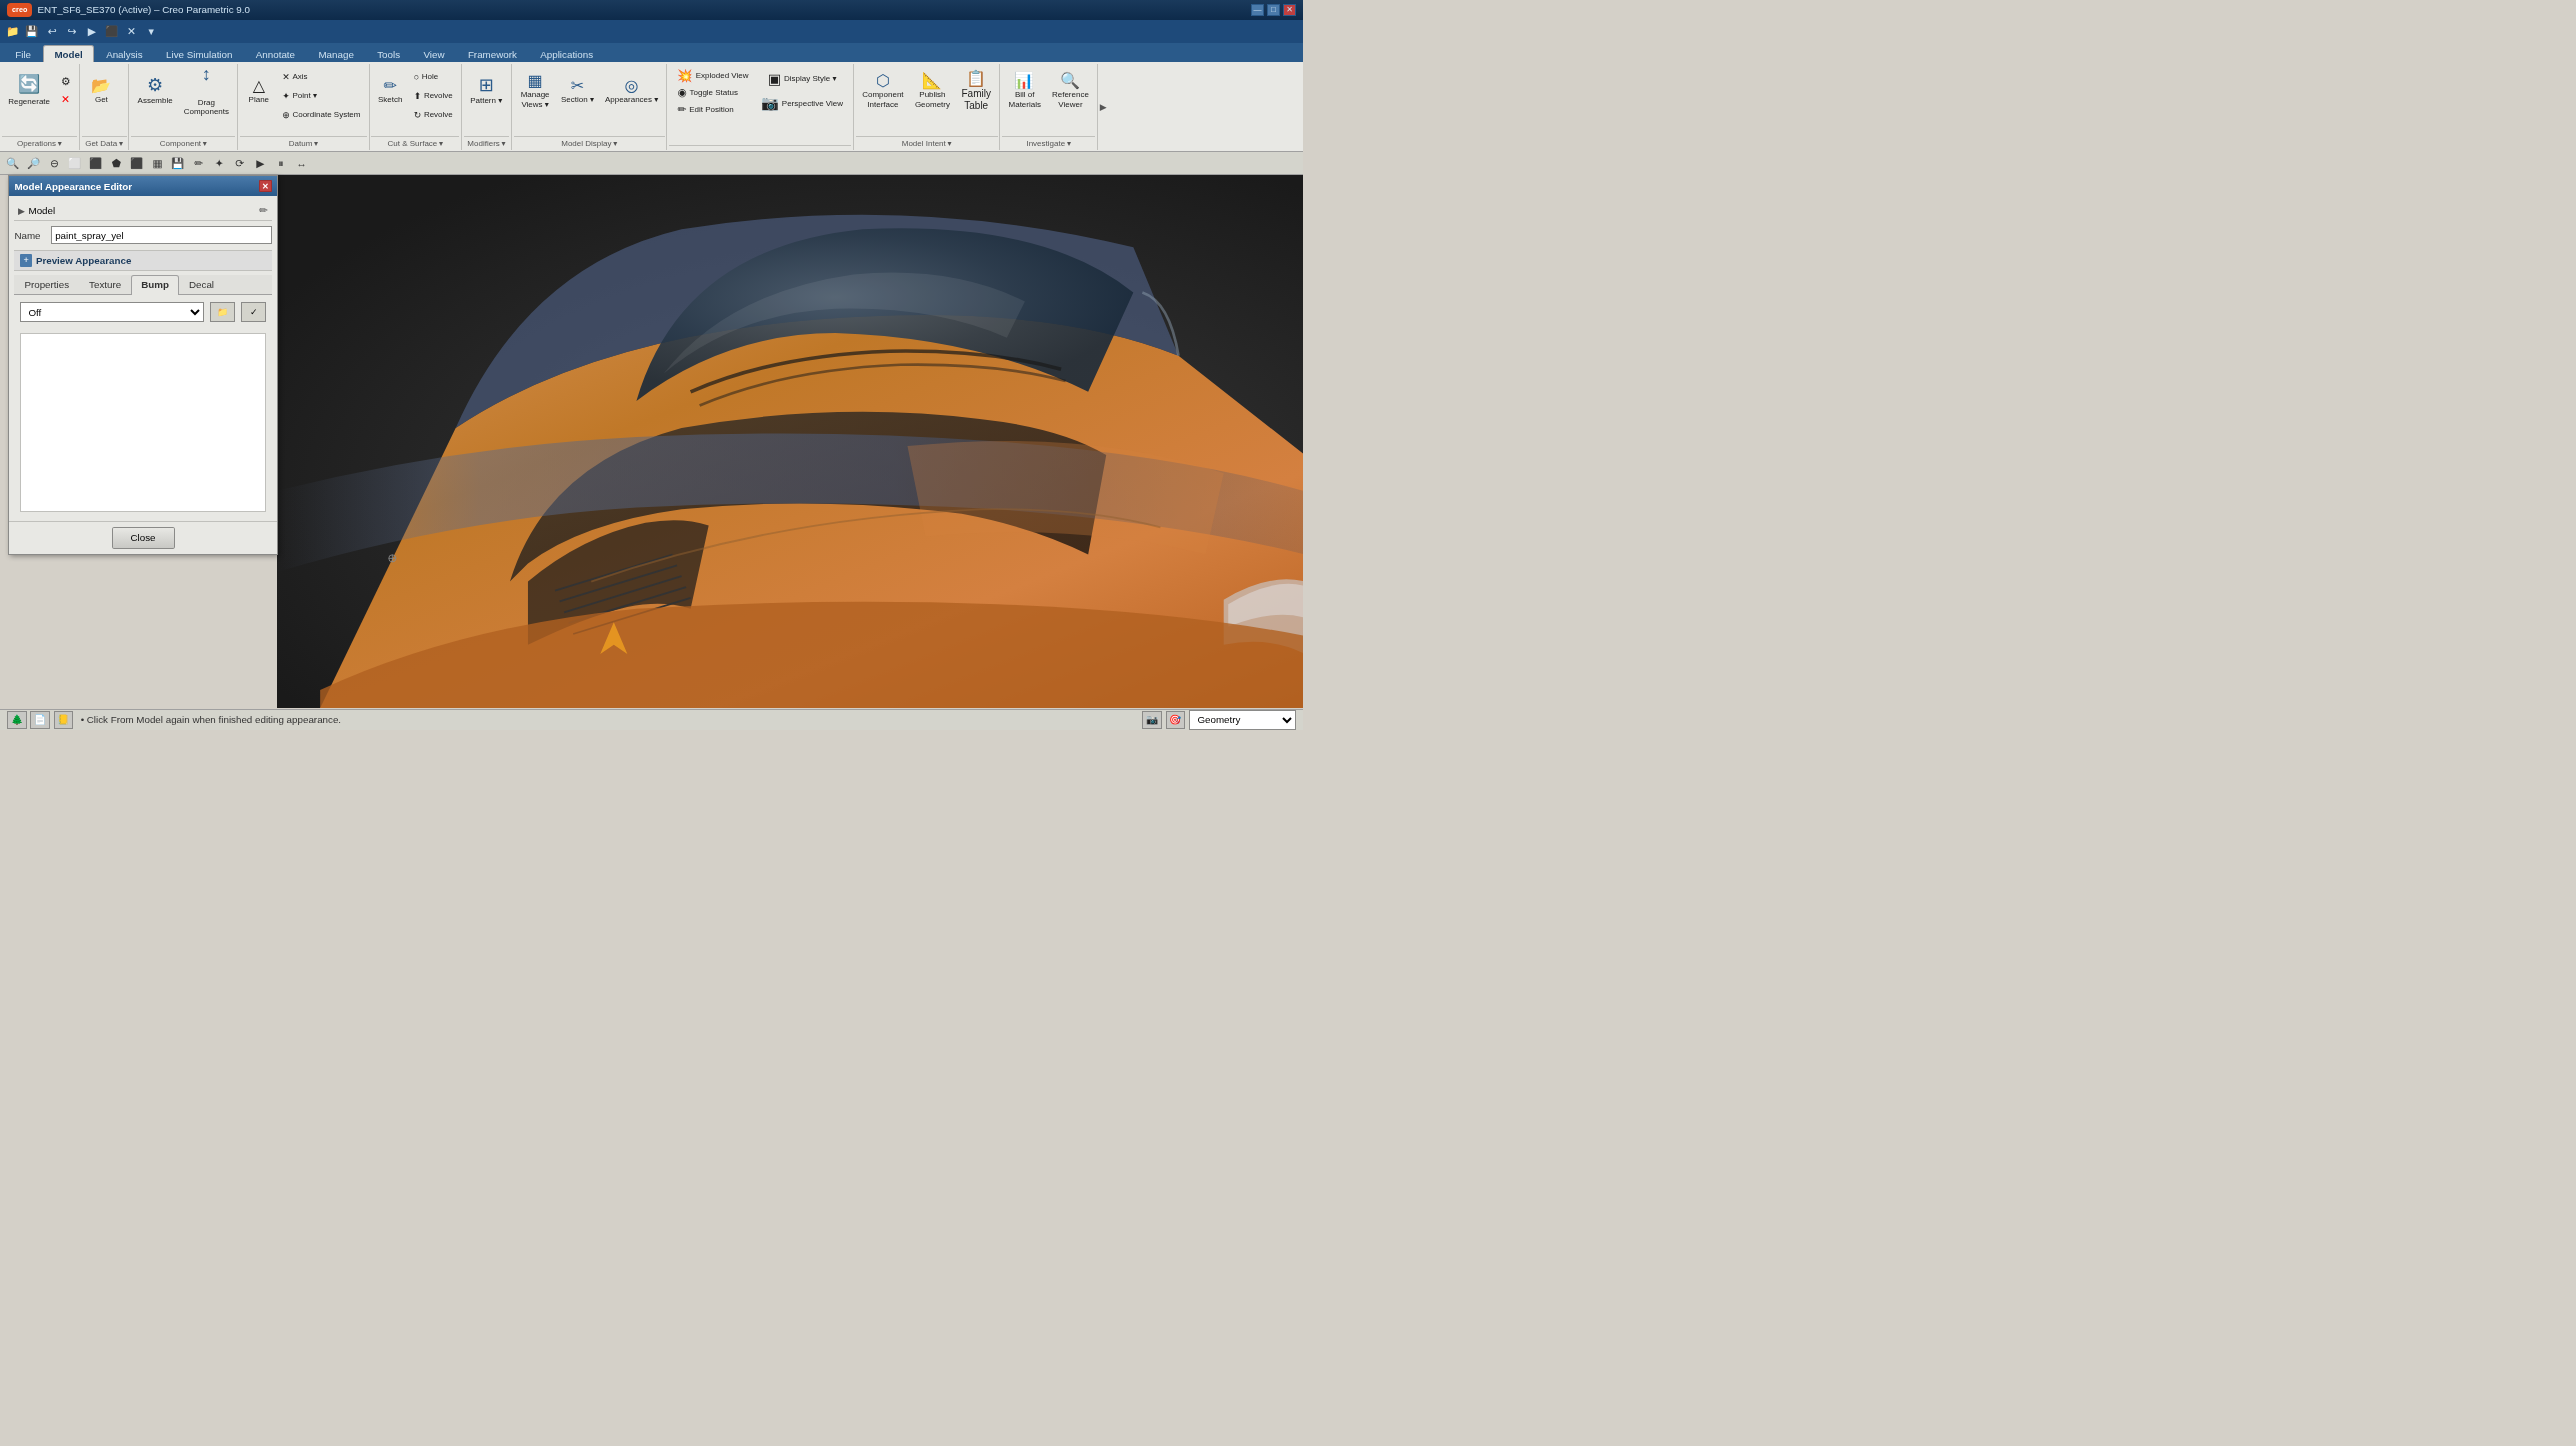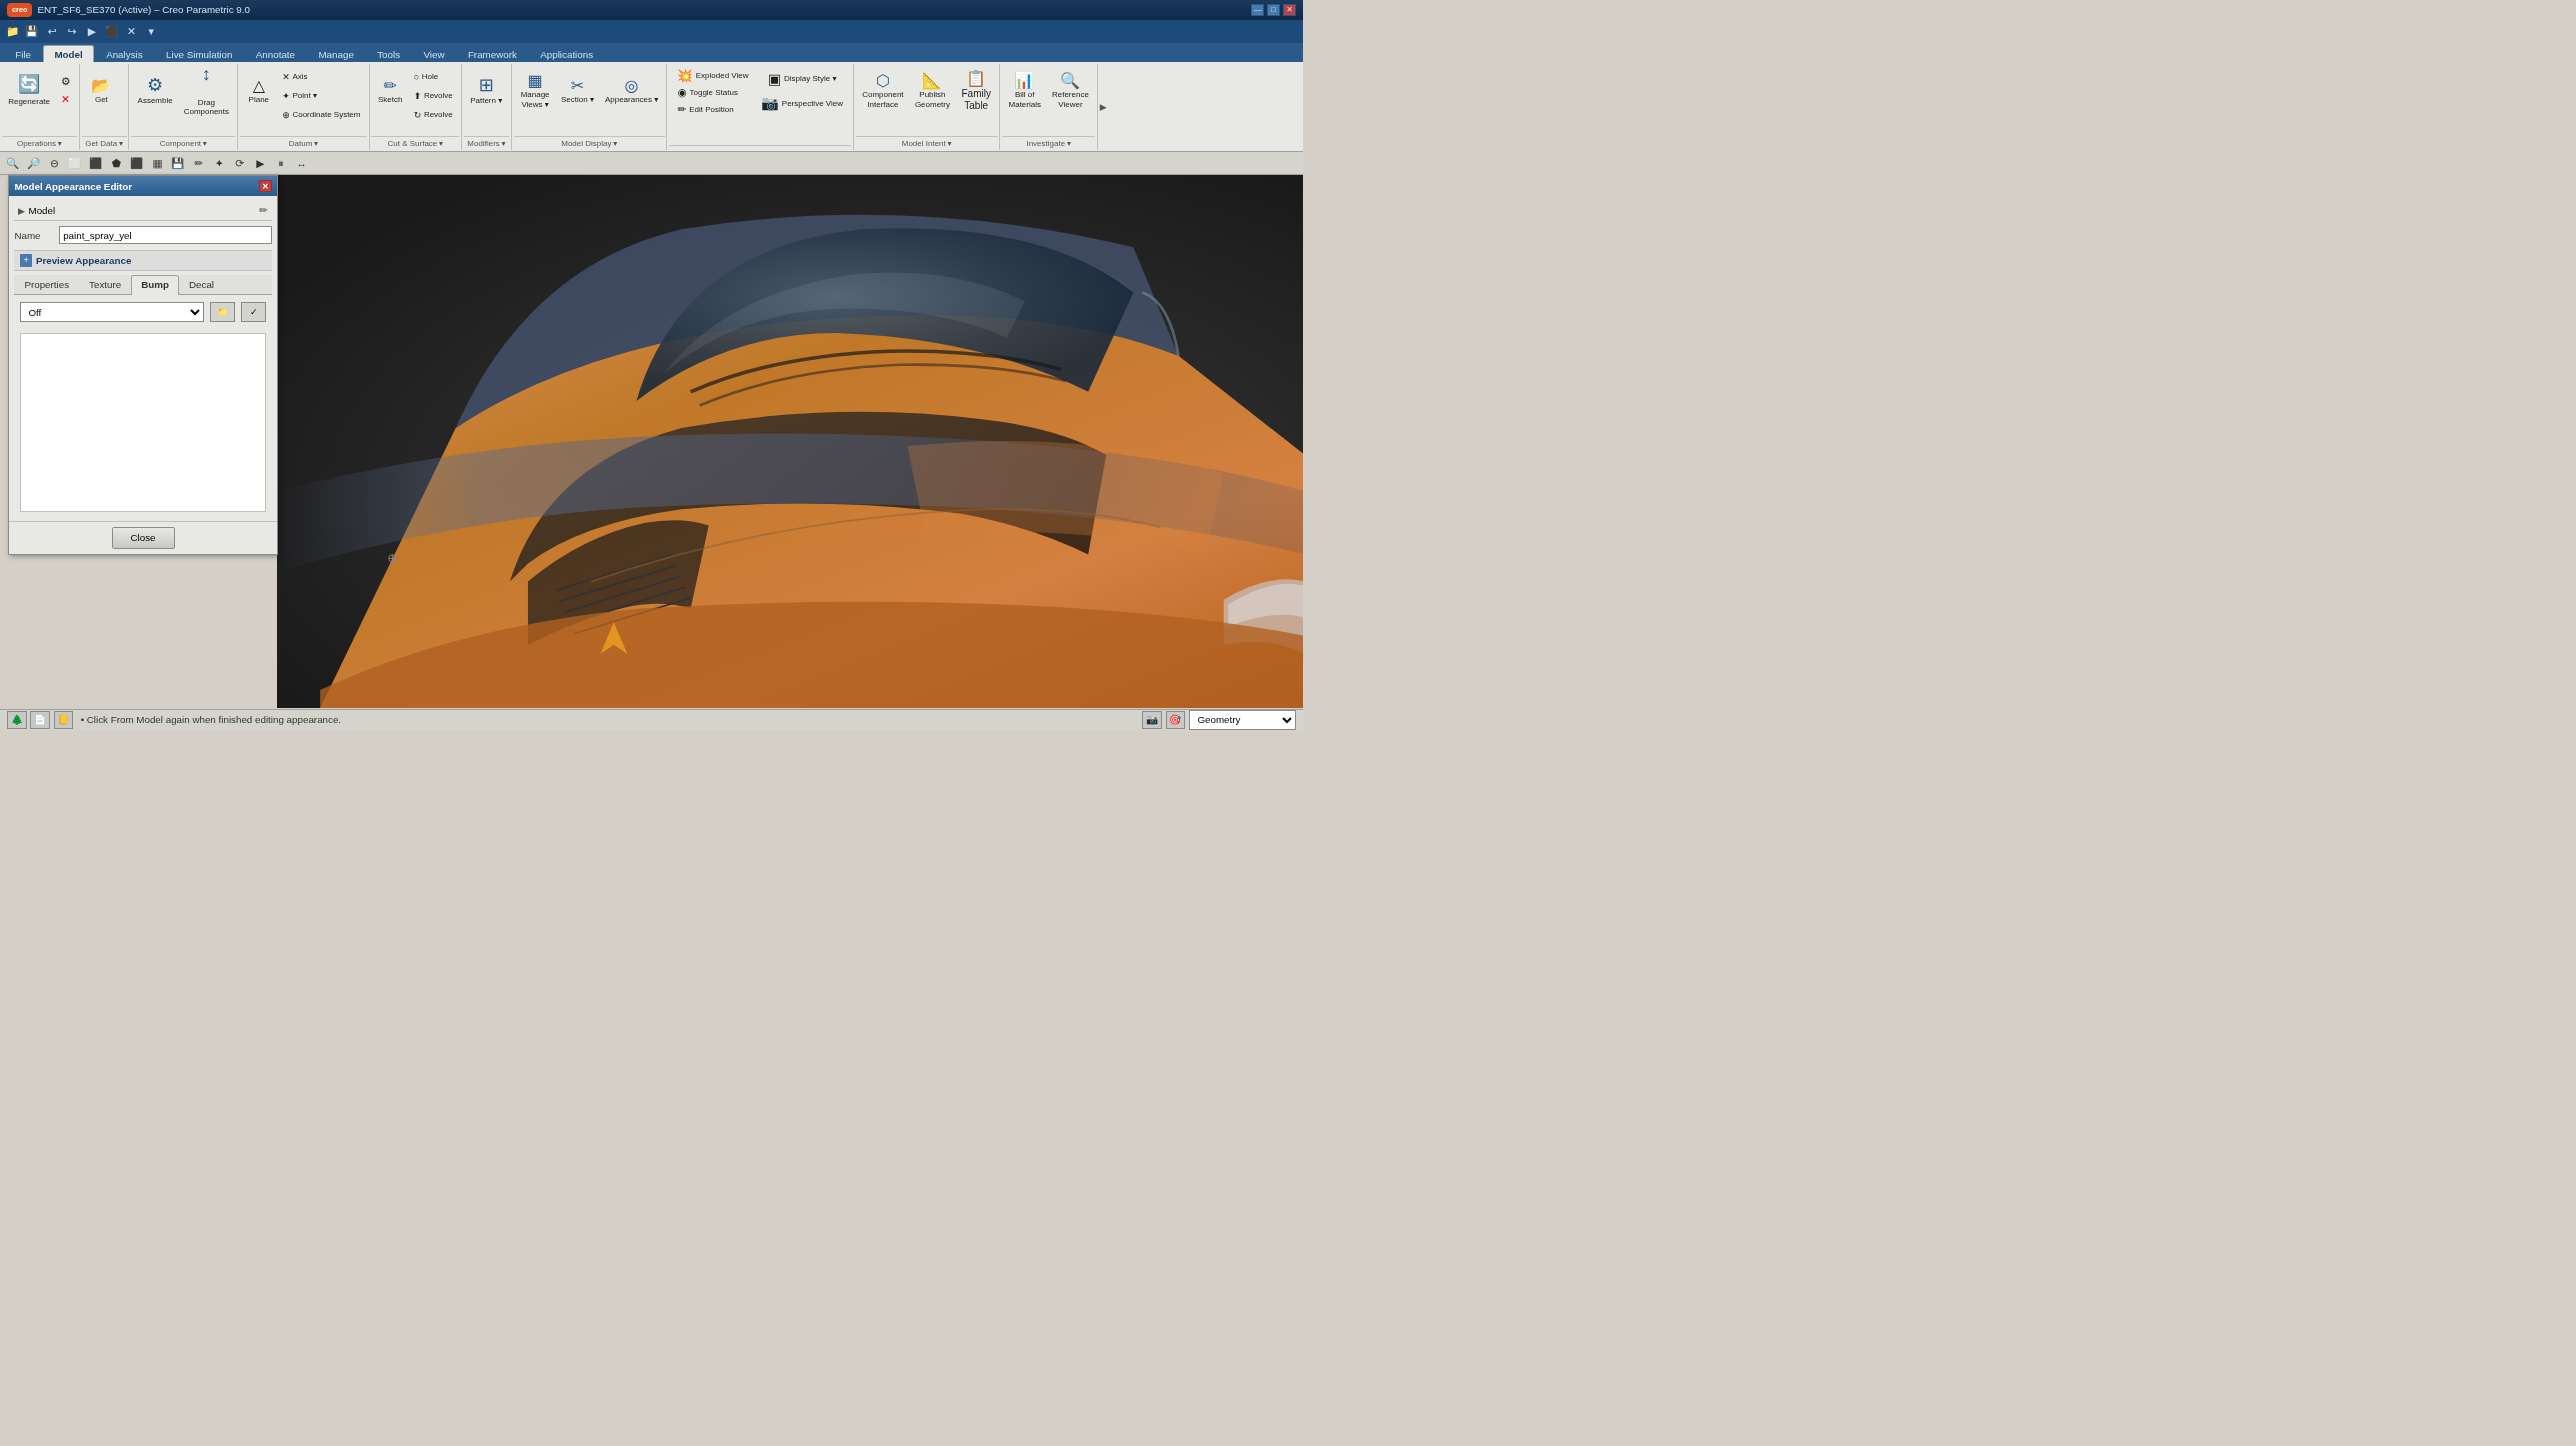--- a/index.html
+++ b/index.html
@@ -237,21 +237,21 @@
       padding: 2.7px 3.6px;
       cursor: pointer;
       border-bottom: 0.9px solid #c0c0bc;
     }
     .section-arrow { font-size: 9px; color: #555; }
 
     
     .field-row {
       display: flex;
       align-items: center;
-      gap: 18px;
+      gap: 10px;
       padding: 1.8px 0;
     }
     .field-label { font-size: 9.8px; color: #333; white-space: nowrap; }
     .field-input {
       flex: 1;
       height: 18px;
       border: 0.9px solid #8a8a88;
       background: white;
       padding: 0 3.6px;
       font-size: 9.8px;

